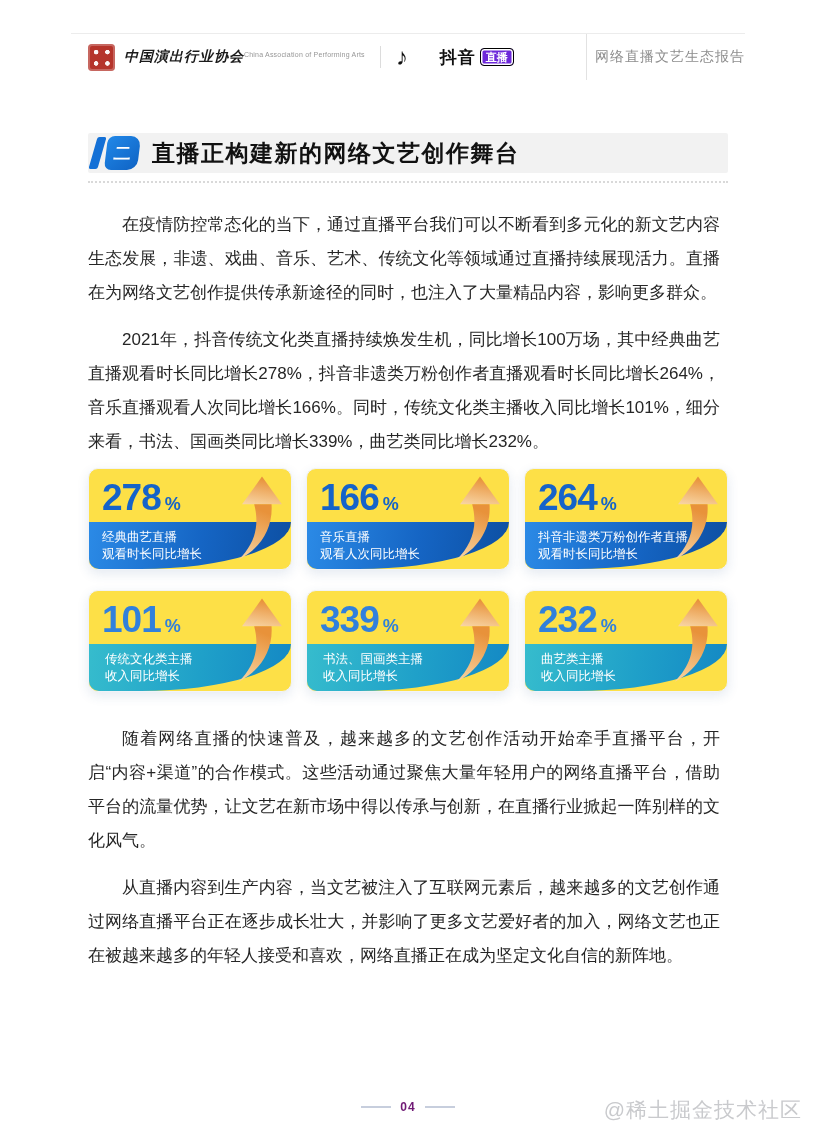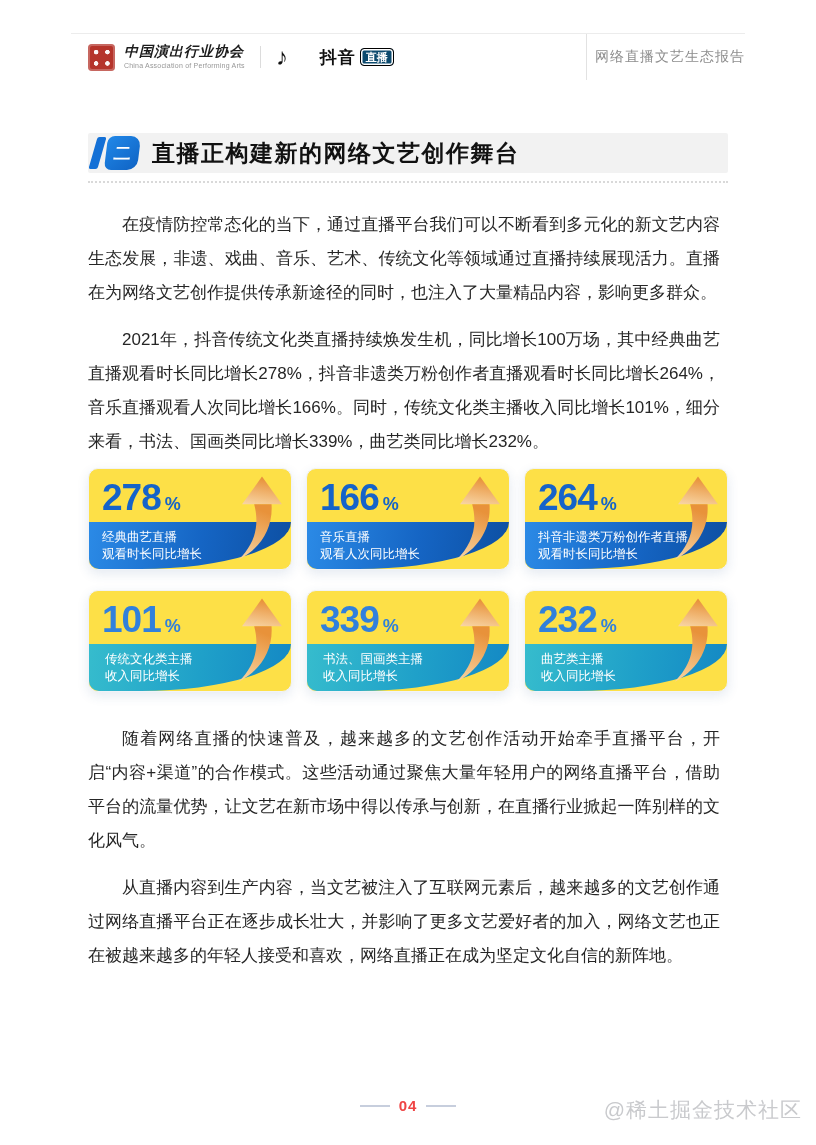--- a/index.html
+++ b/index.html
@@ -10,29 +10,29 @@
   .hdr{position:absolute;top:33px;left:71px;right:71px;height:46px;
        border-top:1px solid #ececec;display:flex;justify-content:space-between;align-items:stretch;}
   .hdr-left{display:flex;align-items:center;gap:9px;padding-left:17px;}
   .seal{width:27px;height:27px;border-radius:4px;background:#b5342b;flex:0 0 auto;
         box-shadow:inset 0 0 0 2px rgba(255,255,255,.25);
         background-image:
           radial-gradient(circle at 30% 30%, rgba(255,255,255,.95) 2px, transparent 2.6px),
           radial-gradient(circle at 72% 30%, rgba(255,255,255,.95) 2px, transparent 2.6px),
           radial-gradient(circle at 30% 72%, rgba(255,255,255,.95) 2px, transparent 2.6px),
           radial-gradient(circle at 72% 72%, rgba(255,255,255,.95) 2px, transparent 2.6px);}
-  .orgtxt{display:flex;flex-direction:column;line-height:1.1;}
+  .orgtxt{display:flex;flex-direction:row;line-height:1.1;}
   .orgname{font-family:"Liberation Serif","DejaVu Serif",serif;font-weight:bold;font-style:italic;
            font-size:14px;color:#1b1b1b;letter-spacing:1px;}
   .orgen{font-size:7px;color:#979797;letter-spacing:.2px;margin-top:2px;}
   .logo-sep{width:1px;height:22px;background:#dcdcdc;margin:0 6px;}
   .douyin{display:flex;align-items:center;gap:4px;}
   .note{font-size:24px;font-weight:bold;color:#101010;line-height:1;}
   .dy-word{font-size:17px;font-weight:bold;color:#101010;letter-spacing:1px;margin-left:28px;}
-  .dy-badge{background:#0c4a6e;color:#fff;font-size:11px;font-weight:bold;border-radius:4px;
+  .dy-badge{background:#6d28d9;color:#fff;font-size:11px;font-weight:bold;border-radius:4px;
             padding:2px 5px;box-shadow:inset 0 0 0 1.5px #fff;border:1.5px solid #000;line-height:1.1;}
   .hdr-right{display:flex;align-items:center;border-left:1px solid #e2e2e2;padding-left:8px;
              color:#8d8d8d;font-size:14px;letter-spacing:1px;}
 
   
   .section{position:absolute;top:133px;left:88px;width:640px;}
   .sec-bar{height:40px;background:#f2f2f2;display:flex;align-items:center;border-radius:2px;}
   .sec-icon{position:relative;width:48px;height:34px;margin-left:3px;flex:0 0 auto;}
   .sec-stripe{position:absolute;left:2px;top:1px;width:9px;height:32px;background:#1370d6;
               transform:skewX(-16deg);border-radius:2px;}
@@ -65,21 +65,21 @@
           color:#fff;font-size:12.5px;line-height:17px;box-sizing:border-box;
           padding:7px 0 0 13px;}
   .card.blue .banner{background:linear-gradient(98deg,#2b8ae6 0%,#1565c4 55%,#0d4fa2 100%);}
   .card.teal .banner{background:linear-gradient(98deg,#36bccd 0%,#1fa0c9 55%,#1488c4 100%);padding-left:16px;}
   .arrow{position:absolute;right:3px;top:3px;width:52px;height:94px;z-index:2;}
 
   
   .pagenum{position:absolute;left:0;right:0;bottom:31px;display:flex;
            justify-content:center;align-items:center;gap:9px;}
   .dash{width:30px;height:2px;background:#c7cedd;}
-  .pn{font-size:15px;font-weight:bold;color:#ef4444;letter-spacing:1px;}
+  .pn{font-size:12px;font-weight:bold;color:#701a75;letter-spacing:1px;}
   .watermark{position:absolute;right:14px;bottom:21px;font-size:21px;color:#c9cacd;letter-spacing:1px;}
 </style>
 </head>
 <body>
 
 <svg width="0" height="0" style="position:absolute">
   <defs>
     <linearGradient id="arrowGrad" x1="0" y1="1" x2="0.25" y2="0">
       <stop offset="0" stop-color="#f8d6a6"></stop>
       <stop offset="1" stop-color="#e8923a"></stop>

